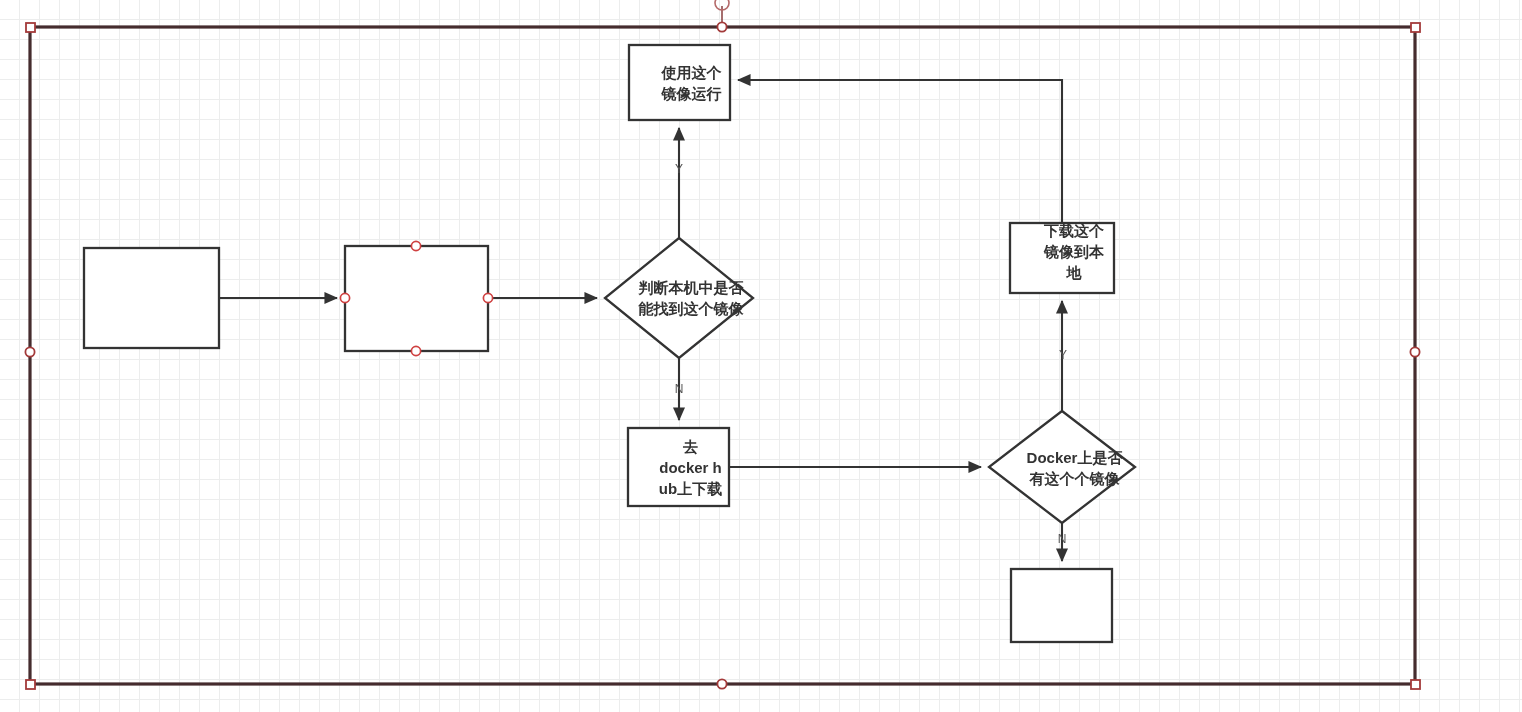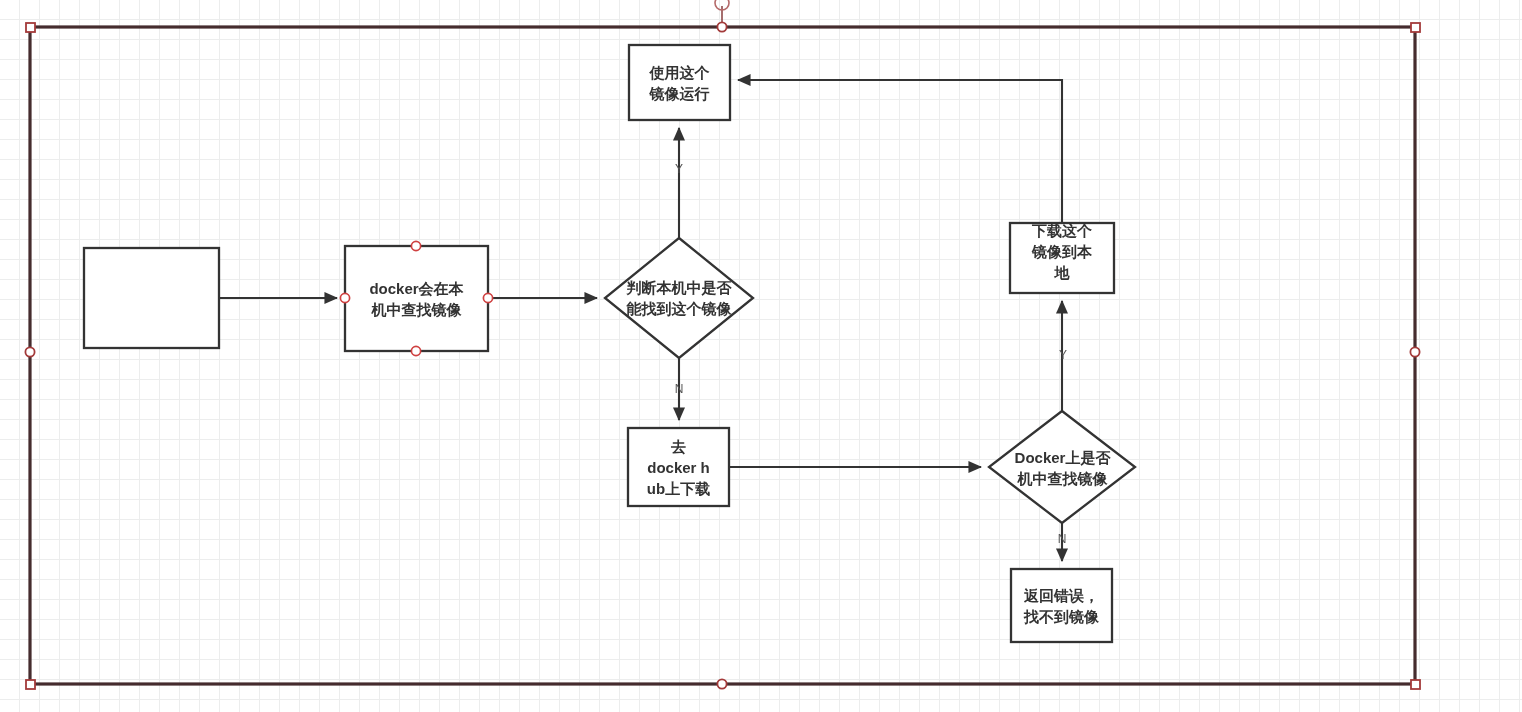--- a/index.html
+++ b/index.html
@@ -33,20 +33,21 @@
     align-items: center;
     justify-content: center;
     text-align: center;
     color: #333333;
     font-size: 15px;
     font-weight: bold;
     line-height: 21px;
     letter-spacing: 0px;
     white-space: pre-line;
     pointer-events: none;
+    margin-left: 12px;
   }
   .edge-label {
     position: absolute;
     color: #555555;
     font-size: 12px;
     font-weight: normal;
     line-height: 14px;
     text-align: center;
     pointer-events: none;
   }
@@ -112,42 +113,38 @@
 
     <g fill="#ffffff" stroke="#cf4141" stroke-width="1.7">
       <circle cx="416" cy="246" r="4.6"></circle>
       <circle cx="416" cy="351" r="4.6"></circle>
       <circle cx="345" cy="298" r="4.6"></circle>
       <circle cx="488" cy="298" r="4.6"></circle>
     </g>
   </svg>
 
 
-  <div class="node-label" style="left:345px; top:246px; width:143px; height:105px;">docker会在本
-机中查找镜像</div>
 
   <div class="node-label" style="left:595px; top:268px; width:168px; height:60px;">判断本机中是否
 能找到这个镜像</div>
 
   <div class="node-label" style="left:629px; top:45px; width:101px; height:75px;">使用这个
 镜像运行</div>
 
   <div class="node-label" style="left:628px; top:428px; width:101px; height:78px;">去
 docker h
 ub上下载</div>
 
   <div class="node-label" style="left:985px; top:440px; width:155px; height:55px;">Docker上是否
-机中查找镜像</div>
+有这个个镜像</div>
 
   <div class="node-label" style="left:1010px; top:223px; width:104px; height:56px;">下载这个
 镜像到本
 地</div>
 
-  <div class="node-label" style="left:1011px; top:569px; width:101px; height:73px;">返回错误，
-找不到镜像</div>
 
   <div class="edge-label" style="left:672px; top:162px; width:14px;">Y</div>
 
   <div class="edge-label" style="left:672px; top:382px; width:14px;">N</div>
 
   <div class="edge-label" style="left:1056px; top:348px; width:14px;">Y</div>
 
   <div class="edge-label" style="left:1055px; top:532px; width:14px;">N</div>
 
 </div>

